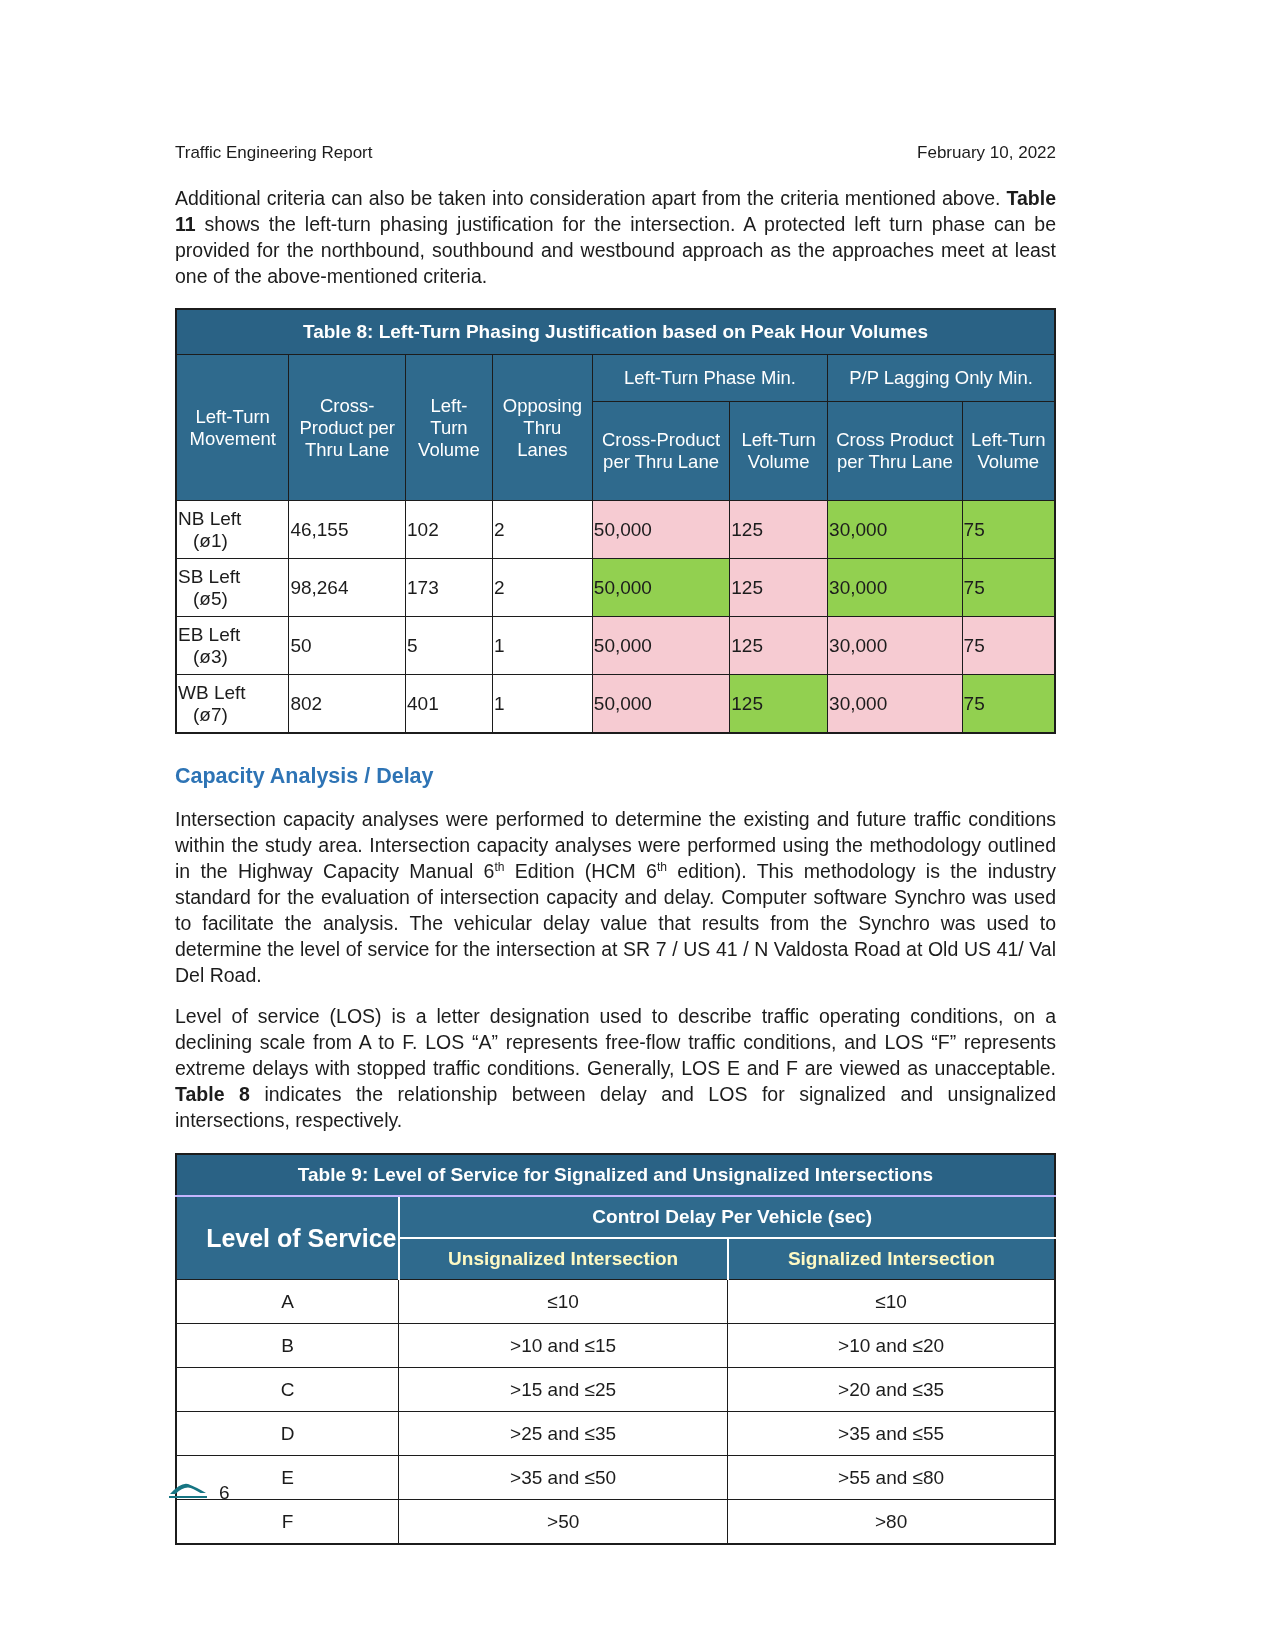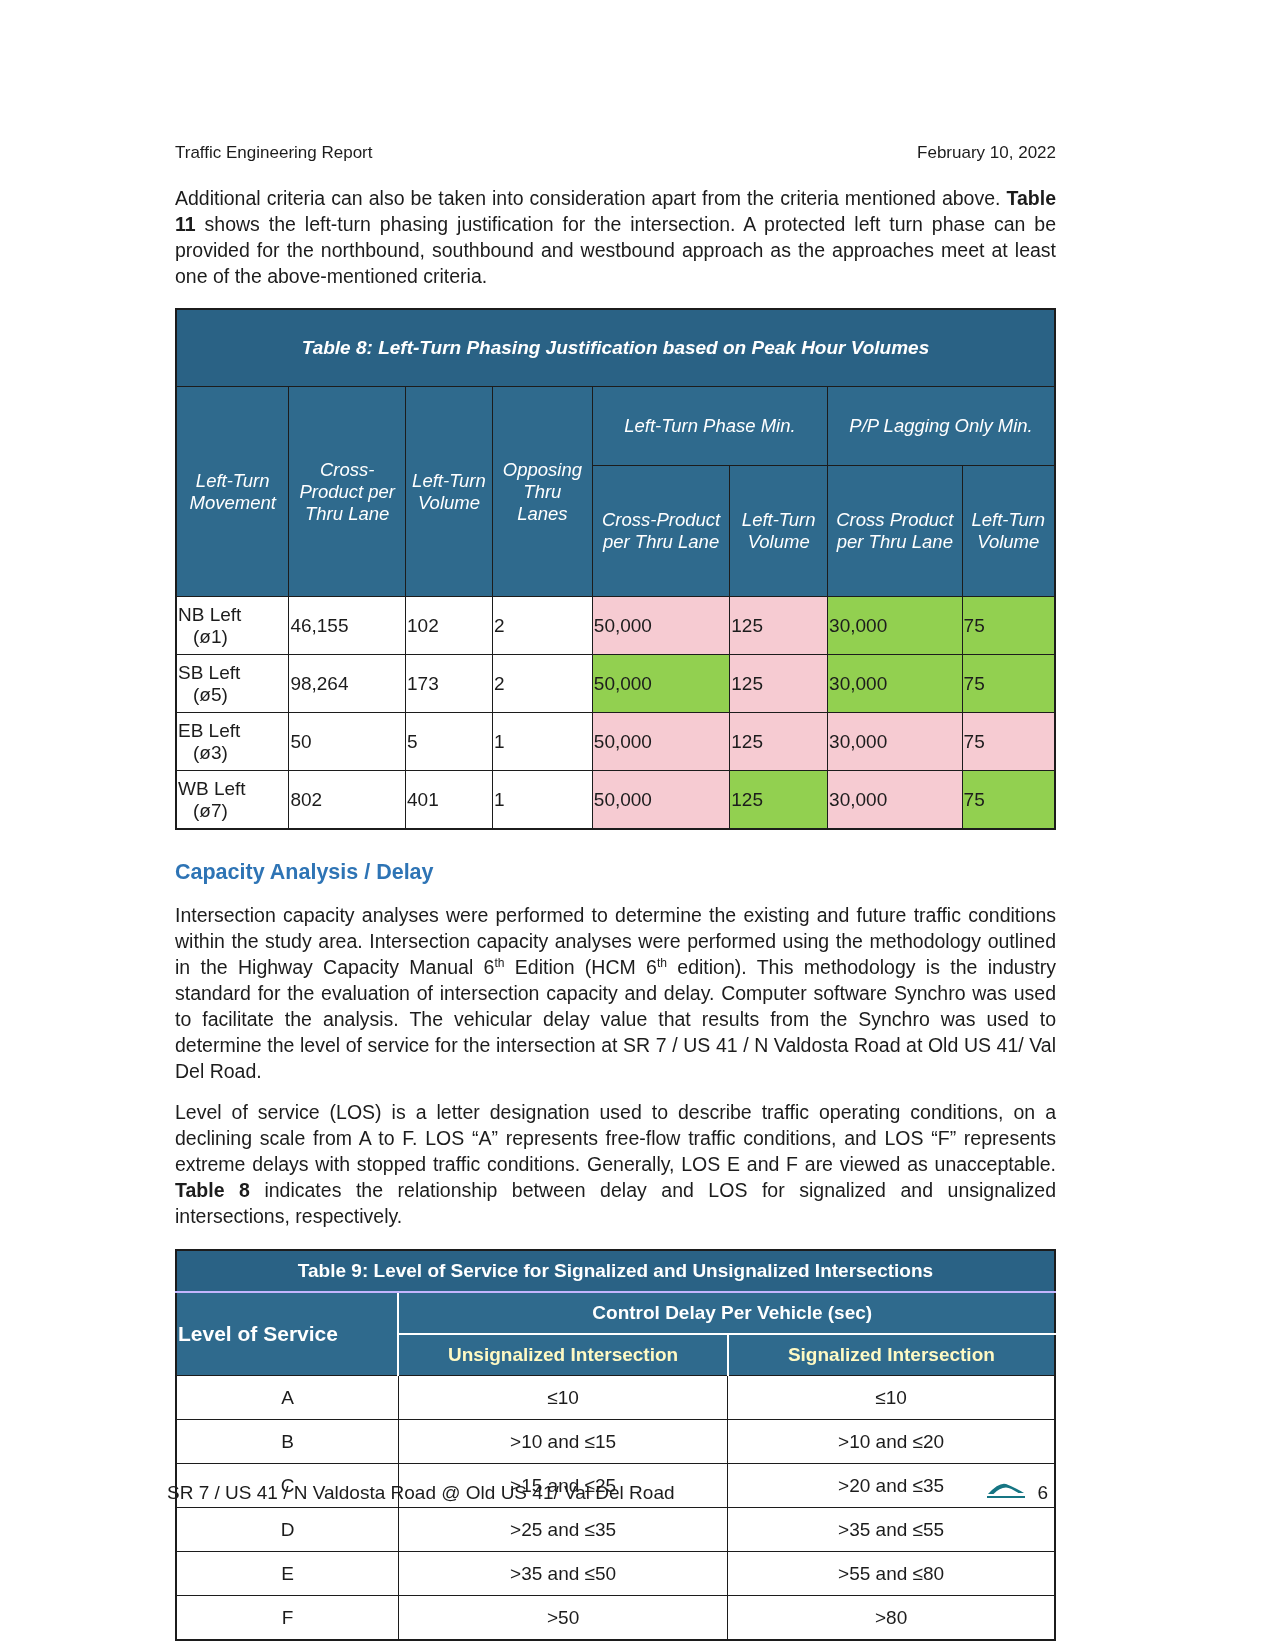--- a/index.html
+++ b/index.html
@@ -11,36 +11,36 @@
   .doc-header{display:flex;justify-content:space-between;font-size:17px;margin-bottom:22px;}
   p.body{font-size:19.5px;line-height:26px;text-align:justify;margin:0 0 15px 0;}
   p.body b{font-weight:bold;}
   sup{font-size:0.62em;line-height:0;}
 
   table{border-collapse:collapse;width:100%;}
   
   .t8{margin:19px 0 0 0;border:2px solid #1c1c1c;}
   .t8 th,.t8 td{border:1px solid #1c1c1c;}
   .t8 .ttl{background:#2a6285;color:#ffffff;font-weight:bold;font-size:19px;height:38px;text-align:center;}
-  .t8 thead th{background:#2f6a8d;color:#ffffff;font-weight:400;font-size:18.5px;text-align:center;vertical-align:middle;padding:19px 6px;font-style:italic;}
+  .t8 thead th{background:#2f6a8d;color:#ffffff;font-weight:400;font-size:18.5px;text-align:center;vertical-align:middle;padding:3px 6px;}
   .t8 thead tr.r1 th{height:40px;}
   .t8 thead tr.r2 th{height:92px;}
   .t8 tbody td{font-size:19px;text-align:left;vertical-align:middle;height:55px;}
   .t8 td.mv{text-align:left;}
   .t8 td.mv .l2{padding-left:15px;}
   td[data-hl="pink"]{background:#f6cbd2;}
   td[data-hl="green"]{background:#92d050;}
 
   h2.section{color:#2e74b5;font-size:21.5px;font-weight:bold;margin:30px 0 17px 0;}
 
   
   .t9{margin-top:20px;border:2px solid #1c1c1c;}
   .t9 th,.t9 td{border:1px solid #1c1c1c;}
   .t9 .ttl{background:#2a6285;color:#ffffff;font-weight:bold;font-size:19px;height:38px;text-align:center;border-bottom:2px solid #c4b5fd;}
-  .t9 th.los{background:#2f6a8d;color:#ffffff;font-weight:bold;font-size:21px;border-top:2px solid #ffffff;border-right:2px solid #ffffff;text-align:left;vertical-align:middle;}
+  .t9 th.los{background:#2f6a8d;color:#ffffff;font-weight:bold;font-size:25px;border-top:2px solid #ffffff;border-right:2px solid #ffffff;text-align:right;vertical-align:middle;}
   .t9 th.delay{background:#2f6a8d;color:#ffffff;font-weight:bold;font-size:19px;height:38px;border-top:2px solid #ffffff;border-bottom:2px solid #ffffff;text-align:center;padding-left:12px;}
   .t9 th.sub{background:#2f6a8d;color:#fef9c3;font-weight:bold;font-size:19px;height:38px;text-align:center;}
   .t9 th.sub.unsig{border-right:2px solid #ffffff;}
   .t9 tbody td{font-size:19px;text-align:center;vertical-align:middle;height:41px;}
 
   .footer{position:absolute;left:167px;top:1480px;width:881px;display:flex;justify-content:space-between;align-items:center;font-size:19px;}
   .footer-right{display:flex;align-items:center;gap:10px;}
 </style>
 </head>
 <body>
@@ -195,21 +195,20 @@
         <td>F</td>
         <td>&gt;50</td>
         <td>&gt;80</td>
       </tr>
     </tbody>
   </table>
 
 </div>
 
 <div class="footer">
-  <span>SR 7 / US 41 / N Valdosta Road @ Old US 41/ Val Del Road</span>
   <span class="footer-right">
     <span>
       <svg width="42" height="20" viewBox="0 0 42 20" aria-hidden="true">
         <path d="M3 14 Q14 2 21 4 Q29 7 39 13 L33.5 13 Q26 8 21 7.4 Q14.5 7.4 8.5 14 Z" fill="#167583"></path>
         <rect x="2" y="16" width="38" height="2" fill="#167583"></rect>
       </svg>
     </span>
     <span>6</span>
   </span>
 </div>

